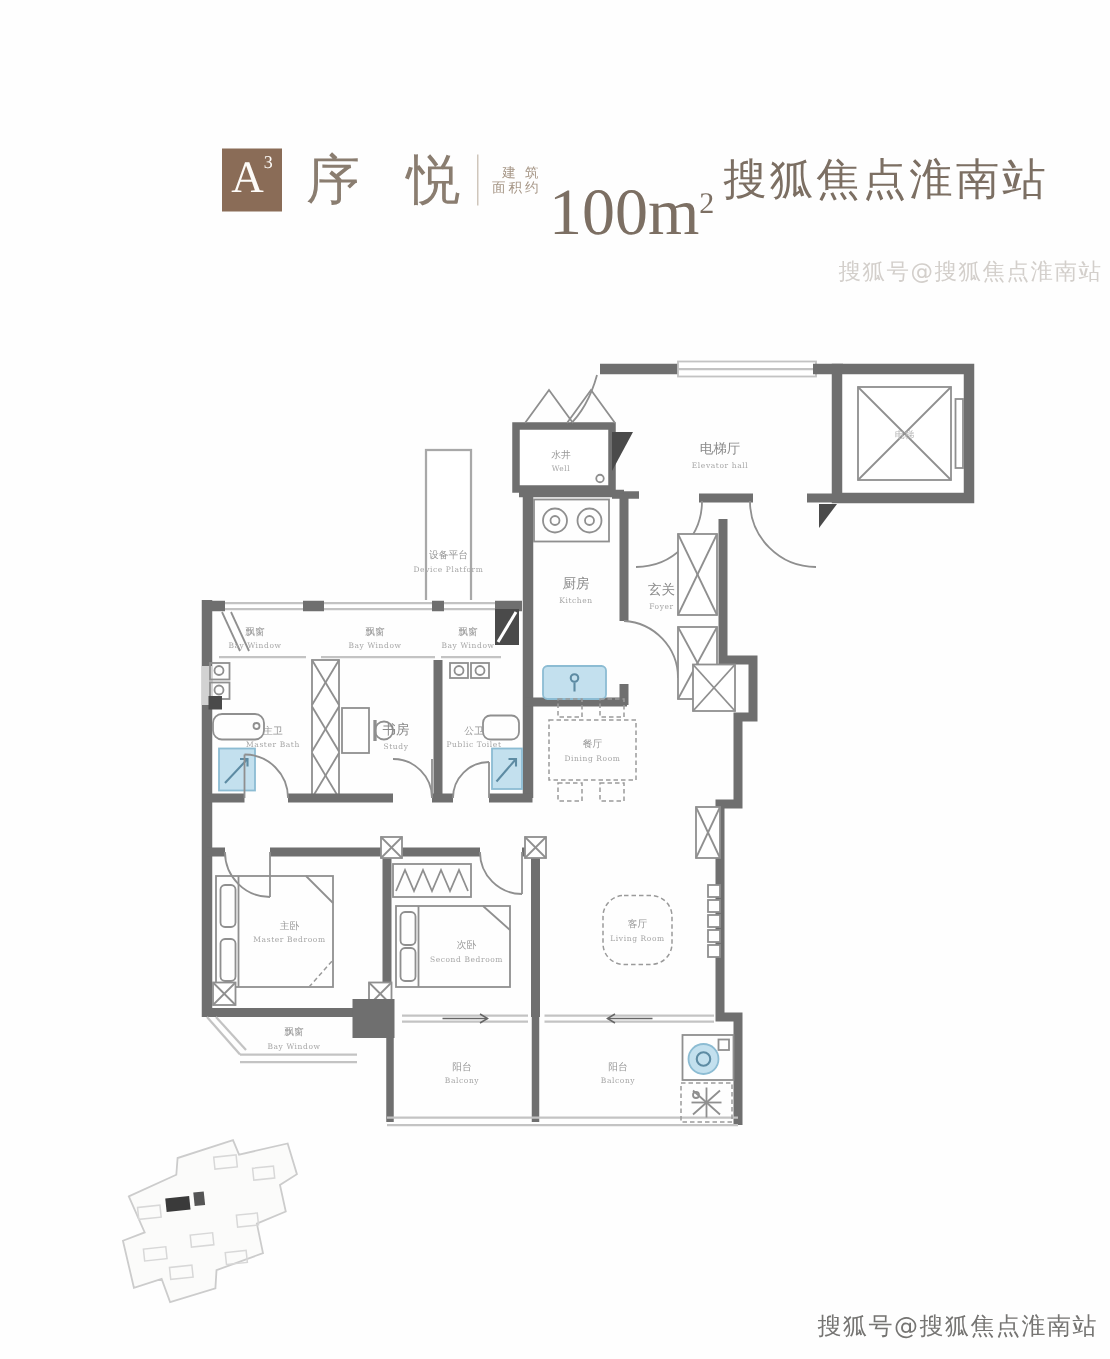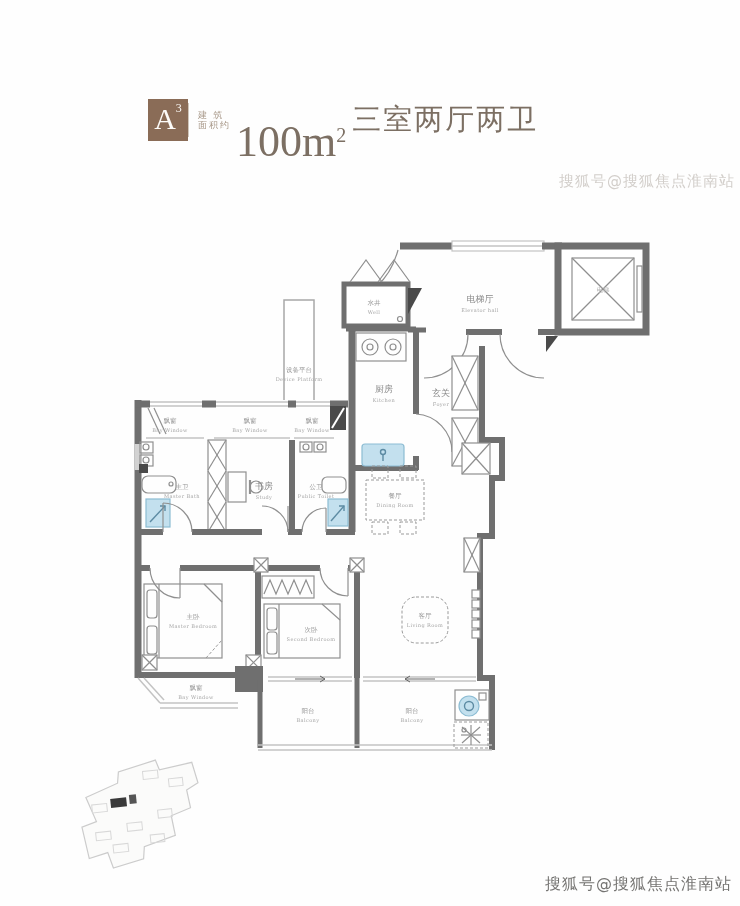--- a/index.html
+++ b/index.html
@@ -5,21 +5,21 @@
   html,body{margin:0;padding:0;background:#fff;}
   .page{position:relative;width:740px;height:906px;background:#fefefe;overflow:hidden;
         font-family:"Liberation Serif","DejaVu Serif",serif;border-right:1px solid #f0eeec;}
   
   .header{position:absolute;left:148px;top:94px;height:52px;display:flex;align-items:center;}
   .badge{width:40px;height:42px;background:#8a6c57;color:#fdfbf8;display:flex;align-items:flex-start;
          justify-content:center;font-size:30px;line-height:40px;position:relative;}
   .badge .sup{font-size:12px;line-height:14px;margin-top:2px;}
   .unit-name{font-size:36px;color:#8a7d70;letter-spacing:11px;margin-left:16px;white-space:nowrap;}
   .hdr-div{width:1px;height:34px;background:#cfc6bb;margin:0 9px 0 0;}
-  .area-note{font-size:9px;color:#a59585;line-height:10px;letter-spacing:2px;text-align:left;margin-right:5px;}
+  .area-note{font-size:9px;color:#a59585;line-height:10px;letter-spacing:2px;text-align:right;margin-right:5px;}
   .area-value{font-size:44px;color:#7c6f63;line-height:44px;white-space:nowrap;margin-top:37px;}
   .area-value .sup{font-size:20px;vertical-align:14px;}
   .spec{font-size:29px;color:#7c6f63;letter-spacing:2px;margin-left:6px;white-space:nowrap;}
   
   .wm{position:absolute;font-family:"DejaVu Sans","Liberation Sans",sans-serif;font-weight:normal;
       letter-spacing:1px;white-space:nowrap;}
   .wm-top{top:172px;right:5px;font-size:15px;color:#d3cfcb;}
   .wm-bottom{bottom:11px;right:8px;font-size:16px;color:#757472;}
   
   svg.plan{position:absolute;left:0;top:0;}
@@ -45,27 +45,28 @@
 </head>
 <body>
 
 <div class="page">
 
   <div class="header">
     <div class="badge">
       <span>A</span>
         <span class="sup">3</span>
     </div>
+    <div class="unit-name">序 悦</div>
     <div class="hdr-div"></div>
     <div class="area-note">
       <div>建 筑</div>
       <div>面积约</div>
     </div>
     <div class="area-value"><span>100m</span><span class="sup">2</span></div>
-    <div class="spec">三室两厅两卫</div>
+    <div class="spec">搜狐焦点淮南站</div>
   </div>
 
   <div class="wm wm-top">搜狐号@搜狐焦点淮南站</div>
   <div class="wm wm-bottom">搜狐号@搜狐焦点淮南站</div>
 
   <svg class="plan" width="740" height="906" viewBox="0 0 740 906">
 
     <g>
       <line class="wall7" x1="400" y1="246" x2="454" y2="246"></line>
       <rect x="452" y="241" width="92" height="10" fill="#fff" stroke="#c3c3c3" stroke-width="1.2"></rect>

